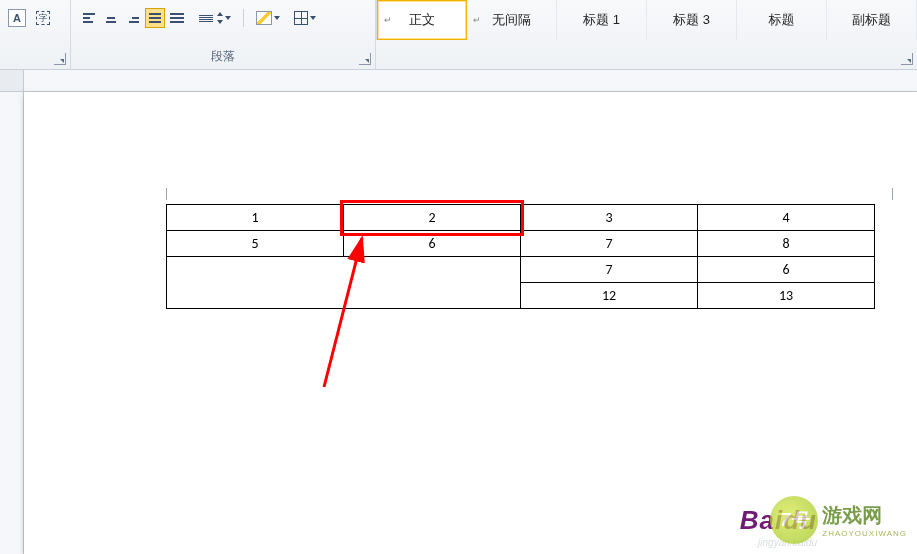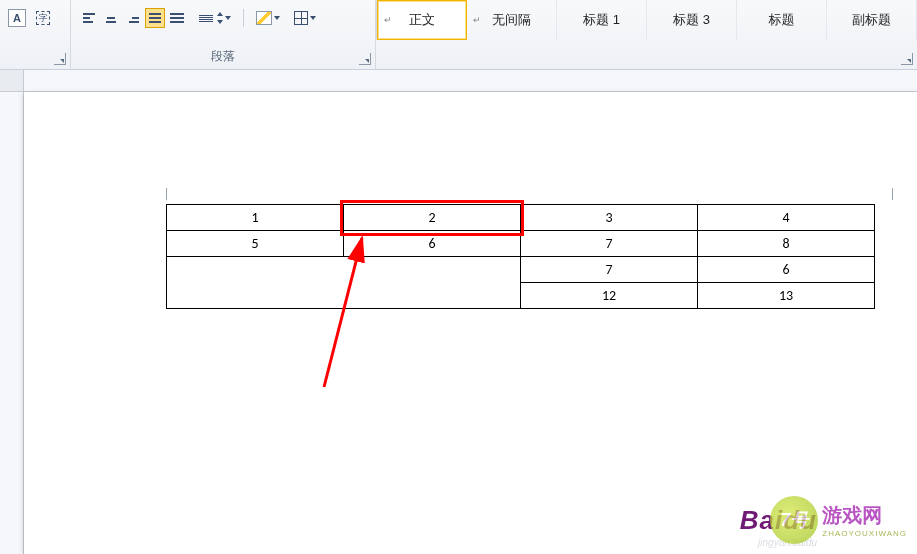--- a/index.html
+++ b/index.html
@@ -47,21 +47,21 @@
 
 .tbl { position:absolute; top:112px; left:142px; border-collapse:collapse; }
 .tbl td { border:1px solid #000; width:177px; height:26px; text-align:center; font-size:14px; font-family:Calibri, Arial, sans-serif; vertical-align:middle; }
 
 .highlight-box { position:absolute; border:3px solid #ff0000; pointer-events:none; }
 .arrow-svg { position:absolute; pointer-events:none; }
 
 
 .wm { position:absolute; right:10px; bottom:10px; opacity:0.75; display:flex; align-items:center; gap:4px; }
 .wm-badge { width:48px; height:48px; border-radius:50%; background:radial-gradient(circle at 40% 40%, #d6e84a, #9cc222); display:flex; align-items:center; justify-content:center; color:#fff; font-weight:bold; font-size:18px; font-style:italic; }
-.wm-text { font-size:20px; font-weight:bold; color:#a21caf; }
+.wm-text { font-size:20px; font-weight:bold; color:#4d7c0f; }
 .wm-sub { font-size:8px; color:#89a020; letter-spacing:1px; }
 .bd-wm { position:absolute; right:100px; bottom:18px; font-size:26px; color:#701a75; font-weight:bold; font-style:italic; letter-spacing:1px; }
 .bd-sub { position:absolute; right:100px; bottom:6px; font-size:10px; color:#d9dde2; font-style:italic;margin-top:36px; }
 
 
 .textfill { width:18px; height:18px; border:1px solid #8a97a8; background:#fff; display:flex; align-items:center; justify-content:center; font-weight:bold; color:#3b5070; font-size:11px; cursor:pointer; }
 .charborder { width:18px; height:18px; display:flex; align-items:center; justify-content:center; cursor:pointer; }
 .charborder-inner { width:14px; height:14px; border:1px dashed #3b5070; display:flex; align-items:center; justify-content:center; font-size:9px; color:#3b5070; }
 
 .linespace-ico { display:flex; flex-direction:column; gap:1px; width:14px; }

